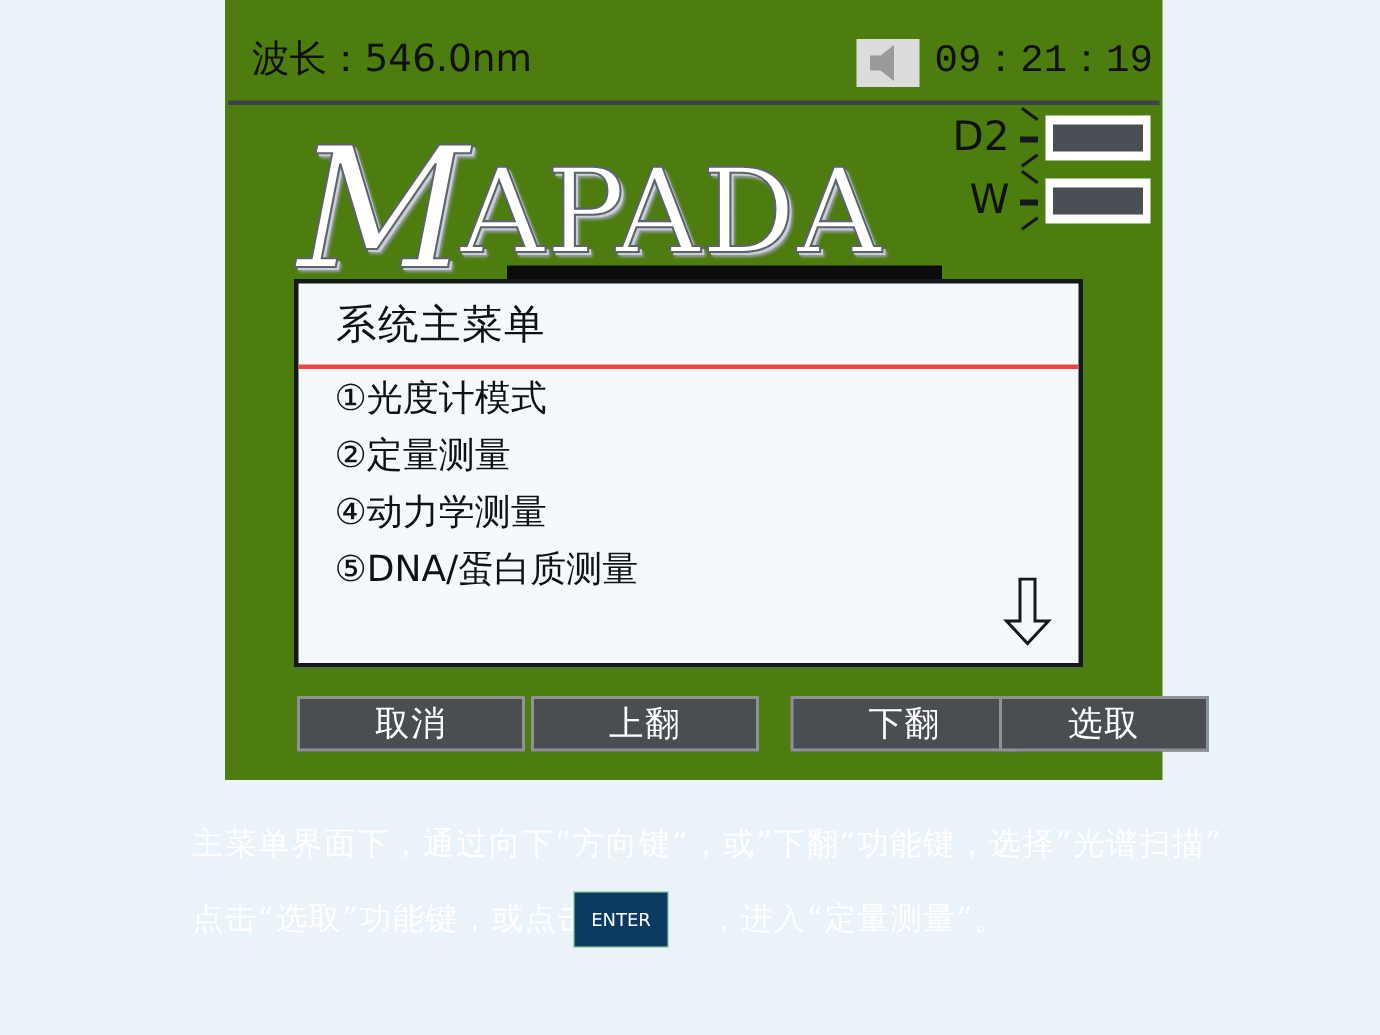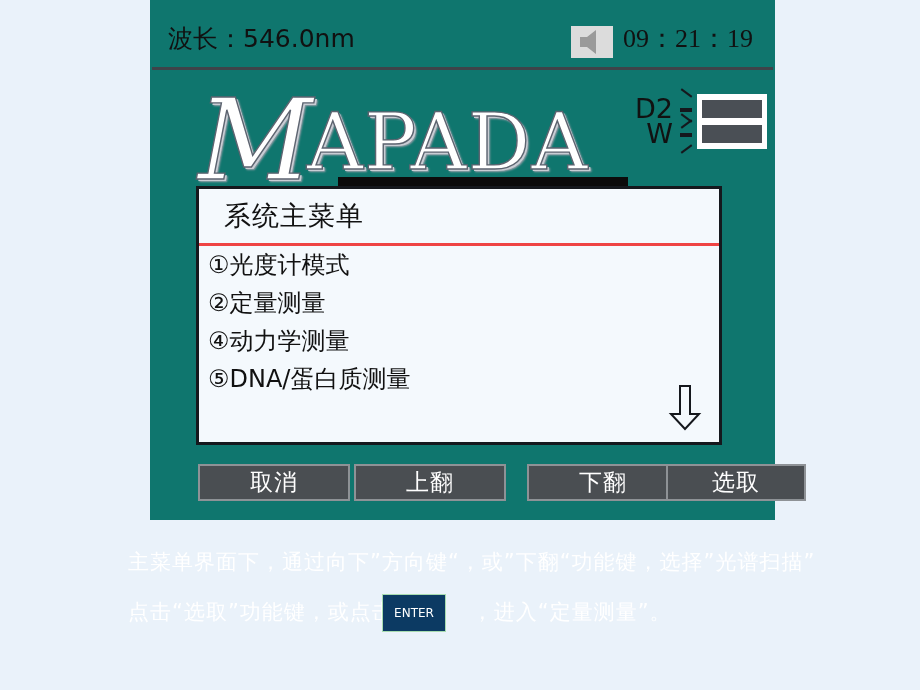--- a/index.html
+++ b/index.html
@@ -15,21 +15,21 @@
     position: relative;
   }
 
   
   #device-panel {
     position: absolute;
     left: 150px;
     top: 0px;
     width: 625px;
     height: 520px;
-    background: #0f766e;
+    background: #4d7c0f;
   }
 
   
   #status-bar {
     position: absolute;
     left: 0;
     top: 22px;
     width: 625px;
     height: 44px;
   }
@@ -49,21 +49,21 @@
     top: 4px;
     width: 42px;
     height: 32px;
     background: #dcdcdc;
   }
   #speaker-icon svg { display:block; }
   #clock-label {
     position: absolute;
     left: 473px;
     top: -1px;
-    font-family: Liberation Serif, serif;
+    font-family: Liberation Mono, monospace;
     font-size: 26px;
     color: #111;
     white-space: nowrap;
   }
   #header-rule {
     position: absolute;
     left: 2px;
     top: 67px;
     width: 621px;
     height: 3px;
@@ -118,21 +118,21 @@
     top: 76px;
     width: 140px;
     height: 78px;
   }
   .lamp-row {
     position: absolute;
     left: 0;
     width: 140px;
     height: 34px;
   }
-  .lamp-row.row-0 { top: 17px; }
+  .lamp-row.row-0 { top: 0px; }
   .lamp-row.row-1 { top: 42px; }
   .lamp-label {
     position: absolute;
     left: 0;
     top: 0px;
     width: 46px;
     text-align: right;
     font-family: "DejaVu Sans", sans-serif;
     font-size: 27px;
     line-height: 32px;
@@ -206,21 +206,21 @@
     width: 100%;
   }
   .menu-item {
     position: relative;
     height: 38px;
     display: flex;
     align-items: center;
     font-family: "DejaVu Sans", sans-serif;
     font-size: 24px;
     color: #111;
-    padding-left: 9px;
+    padding-left: 24px;
     box-sizing: border-box;
     background: transparent;
   }
   .menu-item.selected {
     background: #000000;
     color: #ffffff;
   }
   .menu-item.selected .selection-artifact {
     position: absolute;
     left: 252px;

